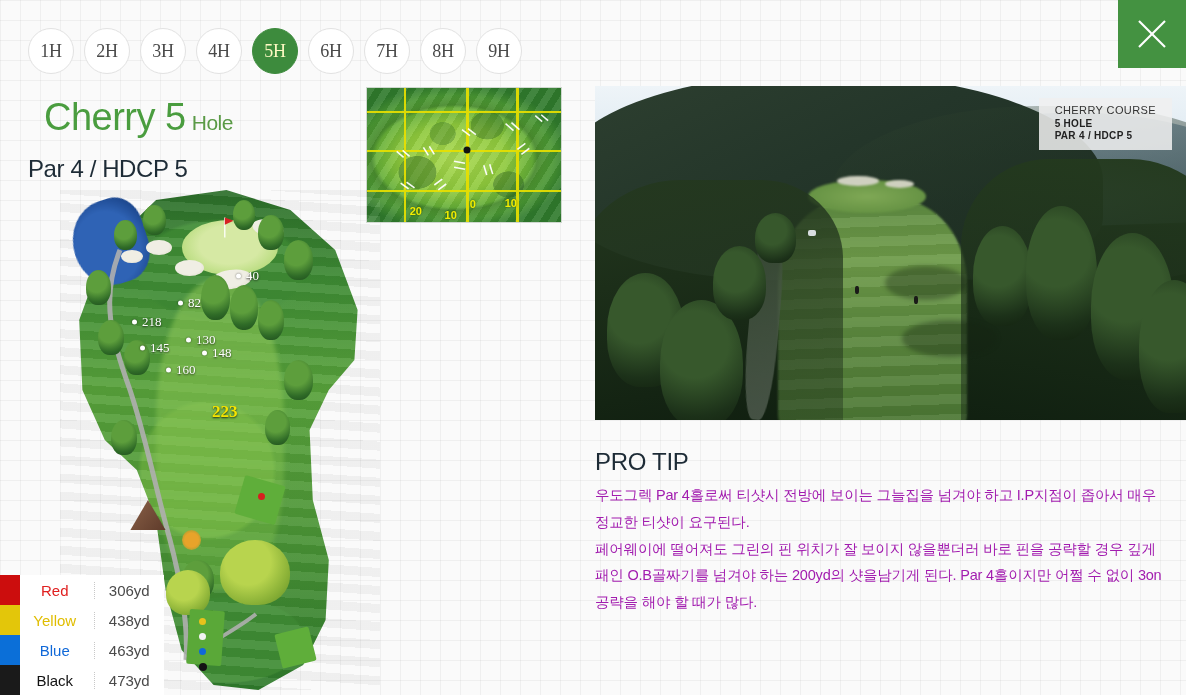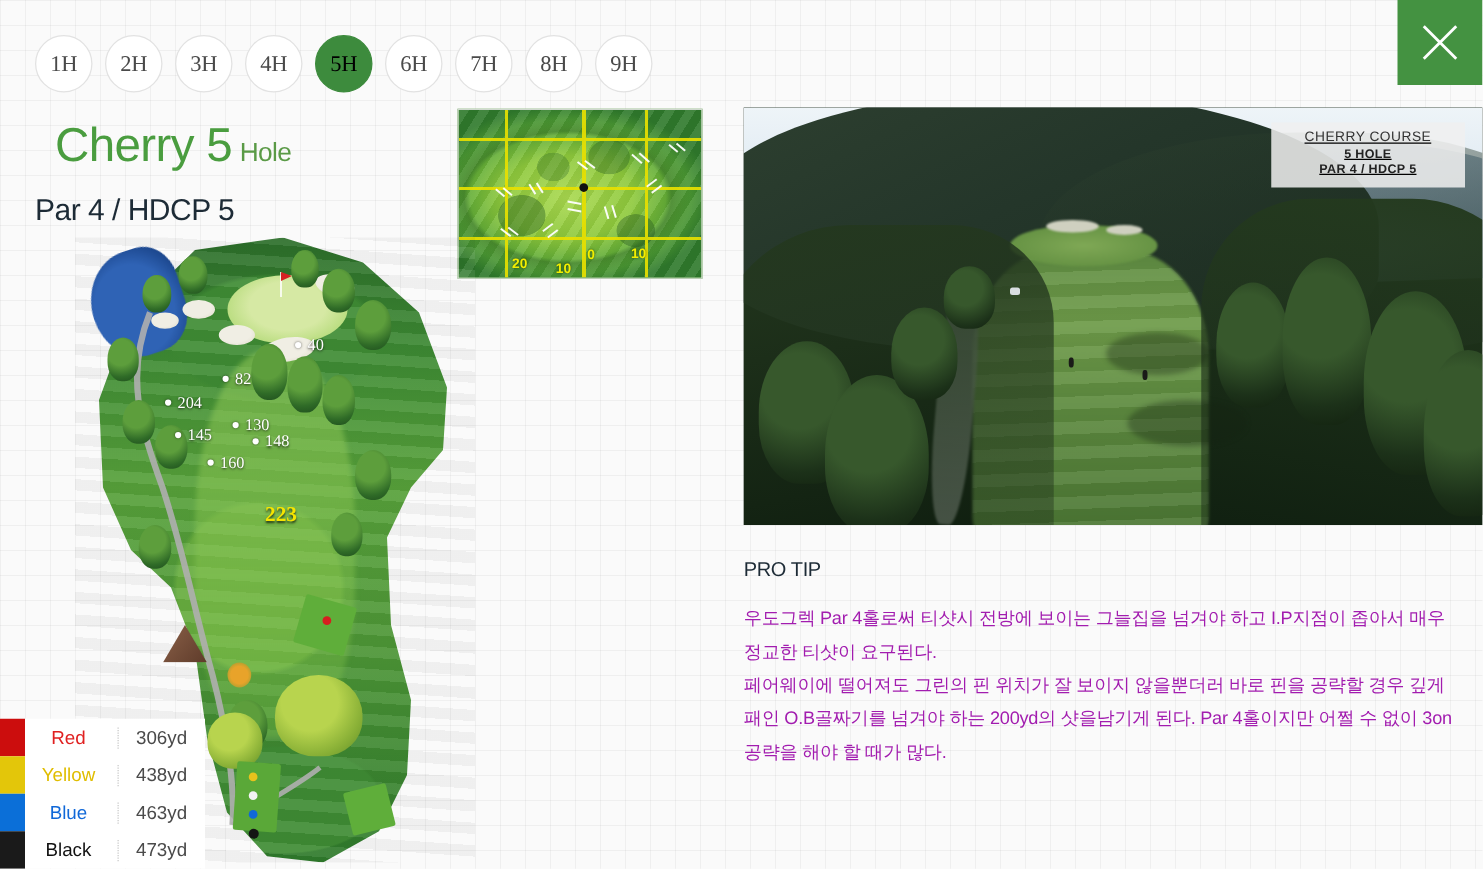--- a/index.html
+++ b/index.html
@@ -47,21 +47,21 @@
     font-family: "Liberation Serif", serif;
     display: flex;
     align-items: center;
     justify-content: center;
     cursor: pointer;
     letter-spacing: -0.3px;
   }
   .hole-tab.active {
     background: #3d8b3d;
     border-color: #3d8b3d;
-    color: #000000;
+    color: #fef9c3;
   }
 
   
   .left-panel { position: absolute; top: 0; left: 0; width: 580px; height: 695px; }
 
   .hole-title {
     position: absolute;
     top: 96px; left: 44px;
     color: #4a9d3f;
     font-size: 38px;
@@ -347,34 +347,33 @@
   .ae-shadow {
     background: rgba(20,35,18,0.35);
     border-radius: 50%;
     filter: blur(2px);
   }
 
   .photo-label {
     position: absolute;
     top: 12px; right: 14px;
     background: rgba(240,240,240,0.86);
-    padding: 6px 27px 7px;
-    text-align: center;
+    padding: 6px 16px 7px;
+    text-align: left;
     line-height: 1.25;
     z-index: 5;
-    text-decoration: underline;
   }
   .photo-label .l1 { font-size: 11px; color: #333; letter-spacing: 0.4px; }
   .photo-label .l2 { font-size: 10px; color: #222; font-weight: bold; letter-spacing: 0.3px; }
   .photo-label .l3 { font-size: 10px; color: #222; font-weight: bold; letter-spacing: 0.3px; }
 
   .protip-title {
     position: absolute;
     top: 448px; left: 595px;
-    font-size: 16px;
+    font-size: 24px;
     color: #1d2b36;
     letter-spacing: -0.3px;
   }
   .protip-body {
     position: absolute;
     top: 482px; left: 595px;
     width: 570px;
     font-size: 14.5px;
     line-height: 1.85;
     color: #a21caf;
@@ -501,21 +500,21 @@
     <div class="cm-teebox" style="left:40%; top:84%; width:11%; height:11%; background:#5aa838; transform:rotate(4deg);"></div>
     <div class="cm-dot" style="left:43.5%; top:85.5%; width:7px; height:7px; background:#e8c21c;"></div>
     <div class="cm-dot" style="left:43.5%; top:88.5%; width:7px; height:7px; background:#f3f3f3;"></div>
     <div class="cm-dot" style="left:43.5%; top:91.5%; width:7px; height:7px; background:#1068d8;"></div>
     <div class="cm-dot" style="left:43.5%; top:94.5%; width:8px; height:8px; background:#141414;"></div>
 
     <div class="cm-teebox" style="left:68%; top:88%; width:11%; height:7%; background:#5fae3a; transform:rotate(-14deg);"></div>
 
     <div class="yard-marker" style="left:186px; top:78px;">40</div>
     <div class="yard-marker" style="left:128px; top:105px;">82</div>
-    <div class="yard-marker" style="left:82px;  top:124px;">204</div>
+    <div class="yard-marker" style="left:82px;  top:124px;">218</div>
     <div class="yard-marker" style="left:136px; top:142px;">130</div>
     <div class="yard-marker" style="left:90px;  top:150px;">145</div>
     <div class="yard-marker" style="left:152px; top:155px;">148</div>
     <div class="yard-marker" style="left:116px; top:172px;">160</div>
     <div class="yard-marker big" style="left:152px; top:212px;">223</div>
   </div>
 
   <div class="tee-table">
     <div class="tee-row">
       <div class="tee-swatch" style="background:#CC0D0D;"></div>

